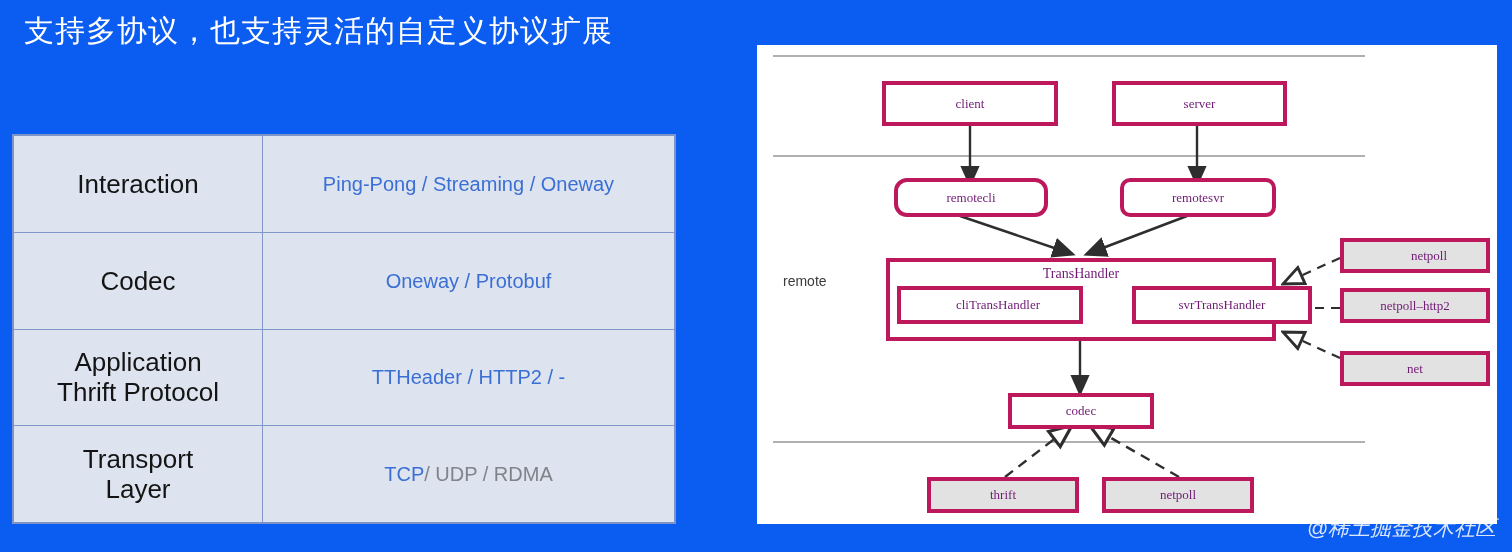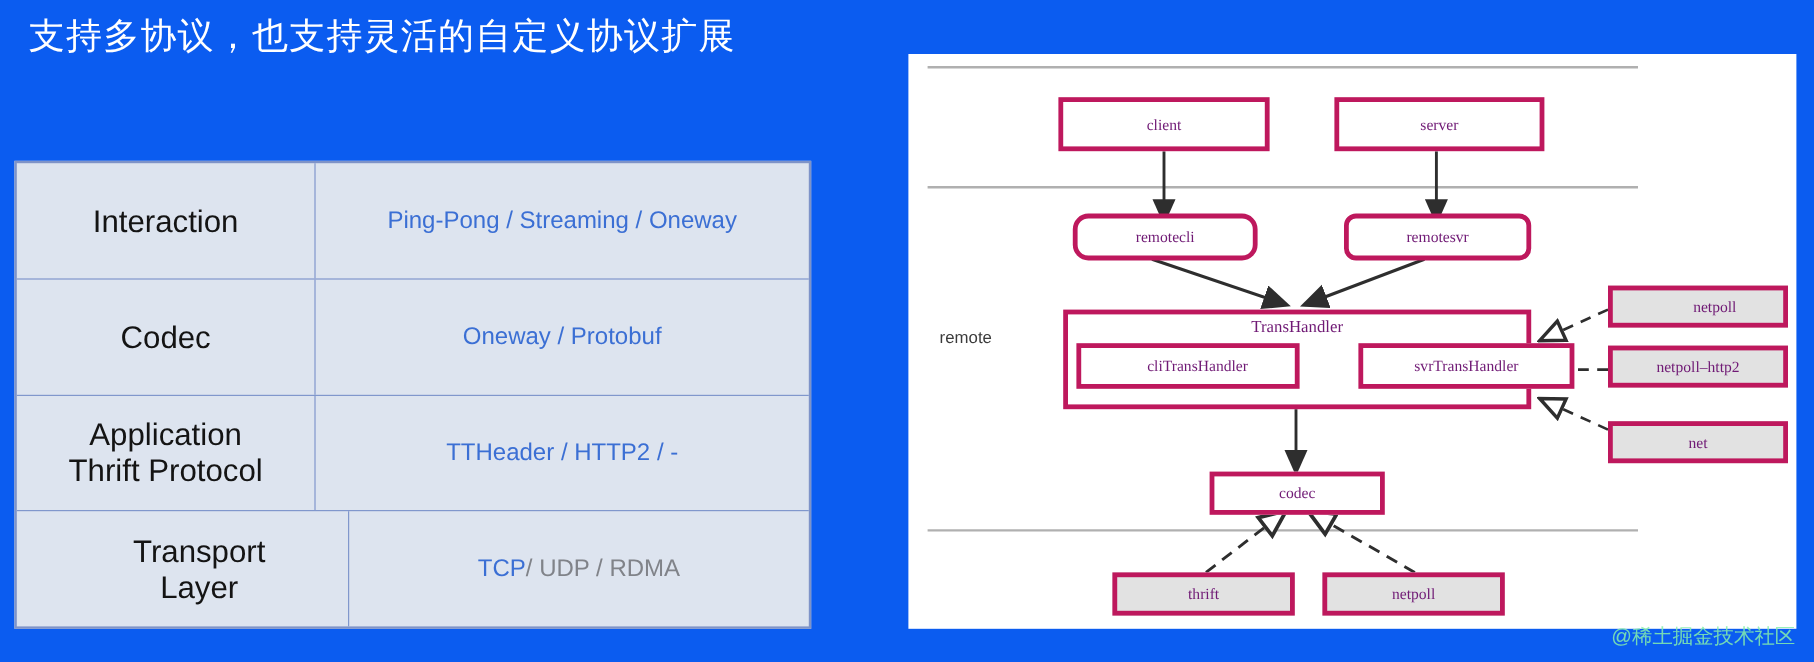--- a/index.html
+++ b/index.html
@@ -42,21 +42,21 @@
     box-sizing: border-box;
     display: flex;
     flex-direction: column;
   }
   .trow {
     display: flex;
     flex: 1 1 0;
     border-bottom: 1px solid #8097cc;
     box-sizing: border-box;
   }
-  .trow:last-child { border-bottom: none; padding-left: 28px; }
+  .trow:last-child { border-bottom: none; }
   .tcell-label {
     width: 249px;
     flex: 0 0 249px;
     border-right: 1px solid #8097cc;
     box-sizing: border-box;
     display: flex;
     align-items: center;
     justify-content: center;
     text-align: center;
     color: #141414;
@@ -114,24 +114,25 @@
     font-size: 14px;
     color: #3b3b3b;
     white-space: nowrap;
   }
 
   
   #watermark {
     position: absolute;
     right: 16px;
     bottom: 10px;
-    color: #86efac;
-    font-size: 17px;
+    color: #ffffff;
+    font-size: 21px;
     opacity: .85;
     white-space: nowrap;
+    font-style: italic;
   }
 </style>
 </head>
 <body>
 
 <div id="page">
 
   <div id="slide-title">支持多协议，也支持灵活的自定义协议扩展</div>
 
   <div id="protocol-table">

